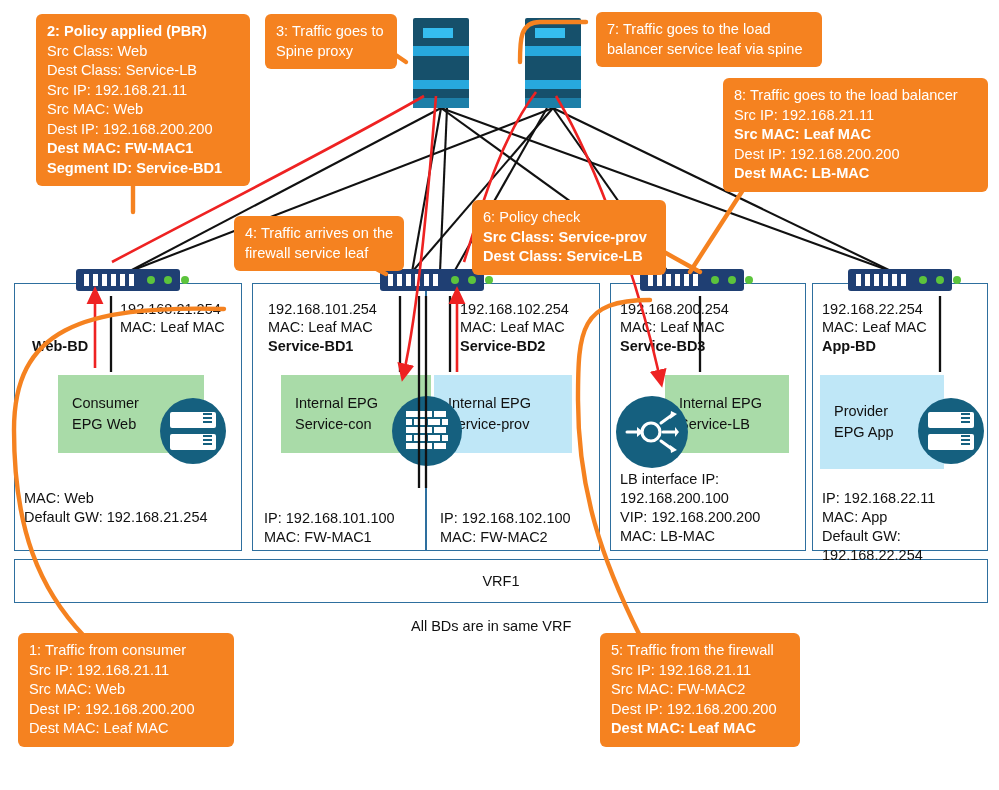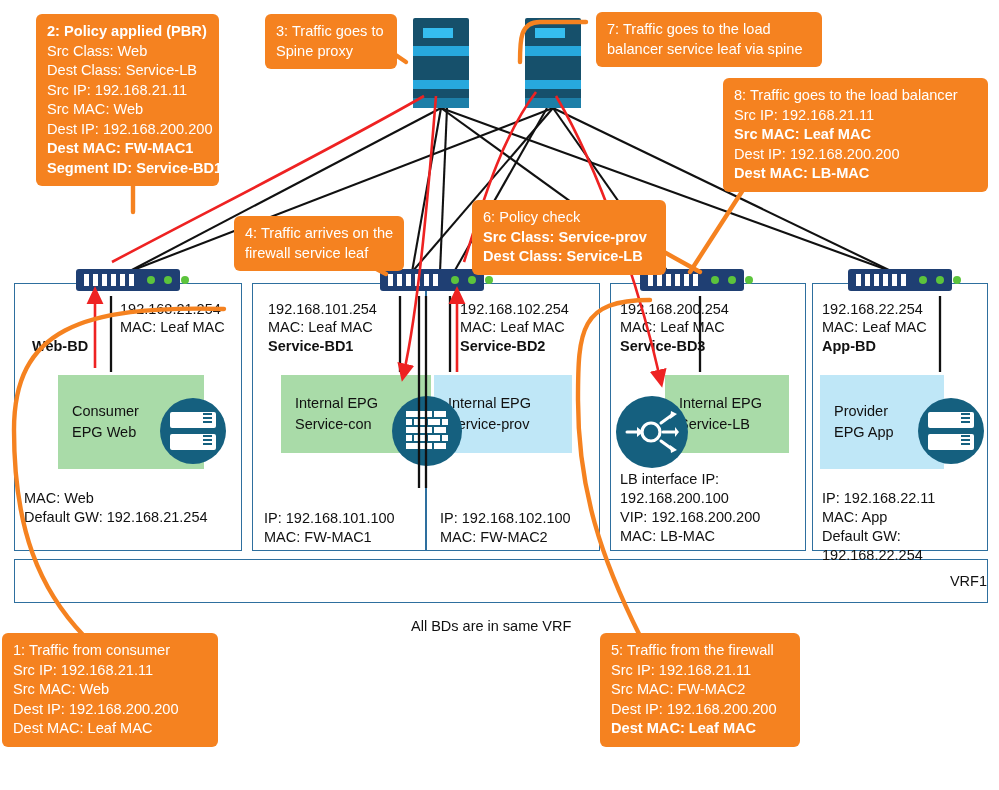--- a/index.html
+++ b/index.html
@@ -50,21 +50,21 @@
         display:flex;align-items:center;justify-content:center;}
 
   
   .srv{width:46px;height:38px;display:flex;flex-direction:column;justify-content:space-between;}
   .srv i{display:block;height:16px;background:#fff;border-radius:2px;position:relative;}
   .srv i:after{content:"";position:absolute;right:4px;top:5px;width:9px;height:2px;
       background:#15607f;box-shadow:0 4px 0 #15607f,0 -4px 0 #15607f;}
 
   
   #vrf{position:absolute;z-index:4;border:1.6px solid #2e6f9e;background:#fff;box-sizing:border-box;
-       display:flex;align-items:center;justify-content:flex-end;font-size:14.5px;}
+       display:flex;align-items:center;justify-content:center;font-size:14.5px;}
   #vrf-note{position:absolute;z-index:5;font-size:14.5px;white-space:nowrap;}
 
   
   .callout{position:absolute;z-index:8;background:#f58220;border-radius:6px;
       color:#ffffff;font-size:14.6px;line-height:19.5px;padding:8px 11px;box-sizing:border-box;}
   .callout .ln{white-space:nowrap;}
   .callout .ln.b{font-weight:bold;}
 </style>
 </head>
 <body>
@@ -192,21 +192,21 @@
     <div>MAC: Leaf MAC</div>
   </div>
   <div class="bd-name" style="left:620px;top:338px;">Service-BD3</div>
 
   <div class="ip-block" style="left:822px;top:300px;">
     <div>192.168.22.254</div>
     <div>MAC: Leaf MAC</div>
   </div>
   <div class="bd-name" style="left:822px;top:338px;">App-BD</div>
 
-  <div class="epg green" style="left:58px;top:375px;width:146px;height:94px;">
+  <div class="epg green" style="left:58px;top:375px;width:146px;height:78px;">
     <div>Consumer</div>
     <div>EPG Web</div>
   </div>
   <div class="epg green" style="left:281px;top:375px;width:150px;height:78px;">
     <div>Internal EPG</div>
     <div>Service-con</div>
   </div>
   <div class="epg blue" style="left:434px;top:375px;width:138px;height:78px;">
     <div>Internal EPG</div>
     <div>Service-prov</div>
@@ -350,21 +350,21 @@
       <path d="M348,254 L386,274"></path>
 
       <path d="M664,252 L700,272"></path>
 
       <path d="M224,309 C80,305 14,330 14,430 C14,530 40,590 84,636"></path>
 
       <path d="M650,300 C580,300 578,330 578,400 C578,490 602,560 640,636"></path>
     </g>
   </svg>
 
-  <div class="callout" style="left:36px;top:14px;width:183px;">
+  <div class="callout" style="left:36px;top:14px;width:214px;">
     <div class="ln b">2: Policy applied (PBR)</div>
     <div class="ln">Src Class: Web</div>
     <div class="ln">Dest Class: Service-LB</div>
     <div class="ln">Src IP: 192.168.21.11</div>
     <div class="ln">Src MAC: Web</div>
     <div class="ln">Dest IP: 192.168.200.200</div>
     <div class="ln b">Dest MAC: FW-MAC1</div>
     <div class="ln b">Segment ID: Service-BD1</div>
   </div>
 
@@ -390,21 +390,21 @@
     <div class="ln">4: Traffic arrives on the</div>
     <div class="ln">firewall service leaf</div>
   </div>
 
   <div class="callout" style="left:472px;top:200px;width:194px;">
     <div class="ln">6: Policy check</div>
     <div class="ln b">Src Class: Service-prov</div>
     <div class="ln b">Dest Class: Service-LB</div>
   </div>
 
-  <div class="callout" style="left:2px;top:633px;width:216px;">
+  <div class="callout" style="left:18px;top:633px;width:216px;">
     <div class="ln">1: Traffic from consumer</div>
     <div class="ln">Src IP: 192.168.21.11</div>
     <div class="ln">Src MAC: Web</div>
     <div class="ln">Dest IP: 192.168.200.200</div>
     <div class="ln">Dest MAC: Leaf MAC</div>
   </div>
 
   <div class="callout" style="left:600px;top:633px;width:200px;">
     <div class="ln">5: Traffic from the firewall</div>
     <div class="ln">Src IP: 192.168.21.11</div>

